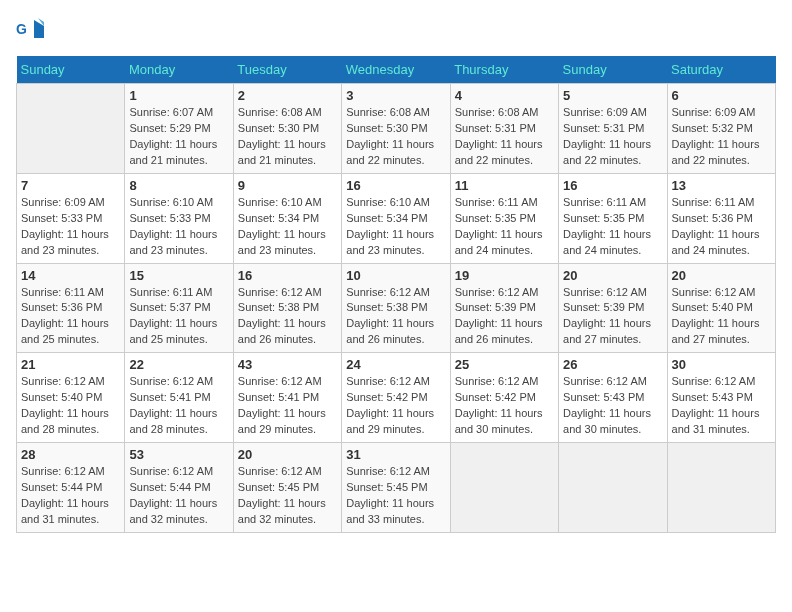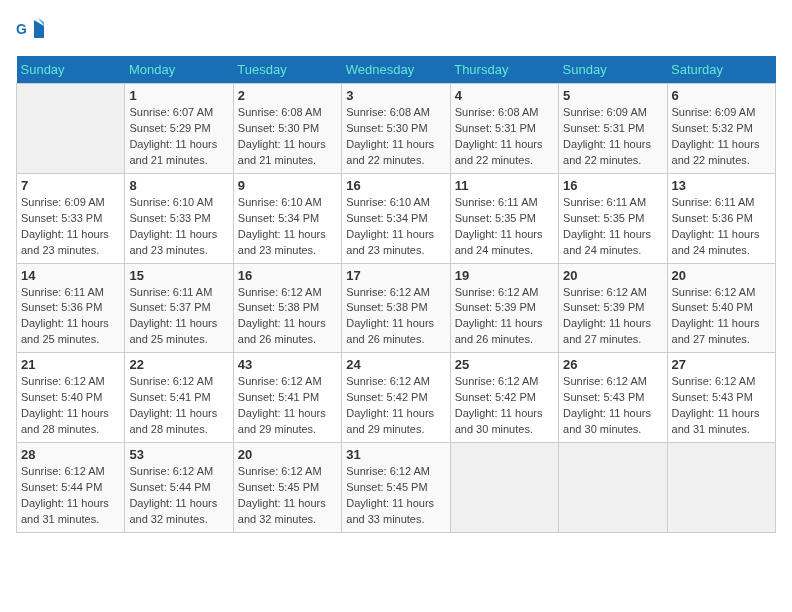--- a/index.html
+++ b/index.html
@@ -185,21 +185,21 @@
         </td>
         <td>
           <span class="day-num">15</span>
           <div class="day-info">Sunrise: 6:11 AM<br>Sunset: 5:37 PM<br>Daylight: 11 hours and 25 minutes.</div>
         </td>
         <td>
           <span class="day-num">16</span>
           <div class="day-info">Sunrise: 6:12 AM<br>Sunset: 5:38 PM<br>Daylight: 11 hours and 26 minutes.</div>
         </td>
         <td>
-          <span class="day-num">17</span>
+          <span class="day-num">10</span>
           <div class="day-info">Sunrise: 6:12 AM<br>Sunset: 5:38 PM<br>Daylight: 11 hours and 26 minutes.</div>
         </td>
         <td>
           <span class="day-num">19</span>
           <div class="day-info">Sunrise: 6:12 AM<br>Sunset: 5:39 PM<br>Daylight: 11 hours and 26 minutes.</div>
         </td>
         <td>
           <span class="day-num">20</span>
           <div class="day-info">Sunrise: 6:12 AM<br>Sunset: 5:39 PM<br>Daylight: 11 hours and 27 minutes.</div>
         </td>
@@ -227,21 +227,21 @@
         </td>
         <td>
           <span class="day-num">25</span>
           <div class="day-info">Sunrise: 6:12 AM<br>Sunset: 5:42 PM<br>Daylight: 11 hours and 30 minutes.</div>
         </td>
         <td>
           <span class="day-num">26</span>
           <div class="day-info">Sunrise: 6:12 AM<br>Sunset: 5:43 PM<br>Daylight: 11 hours and 30 minutes.</div>
         </td>
         <td>
-          <span class="day-num">27</span>
+          <span class="day-num">30</span>
           <div class="day-info">Sunrise: 6:12 AM<br>Sunset: 5:43 PM<br>Daylight: 11 hours and 31 minutes.</div>
         </td>
       </tr>
       <tr>
         <td>
           <span class="day-num">28</span>
           <div class="day-info">Sunrise: 6:12 AM<br>Sunset: 5:44 PM<br>Daylight: 11 hours and 31 minutes.</div>
         </td>
         <td>
           <span class="day-num">53</span>

